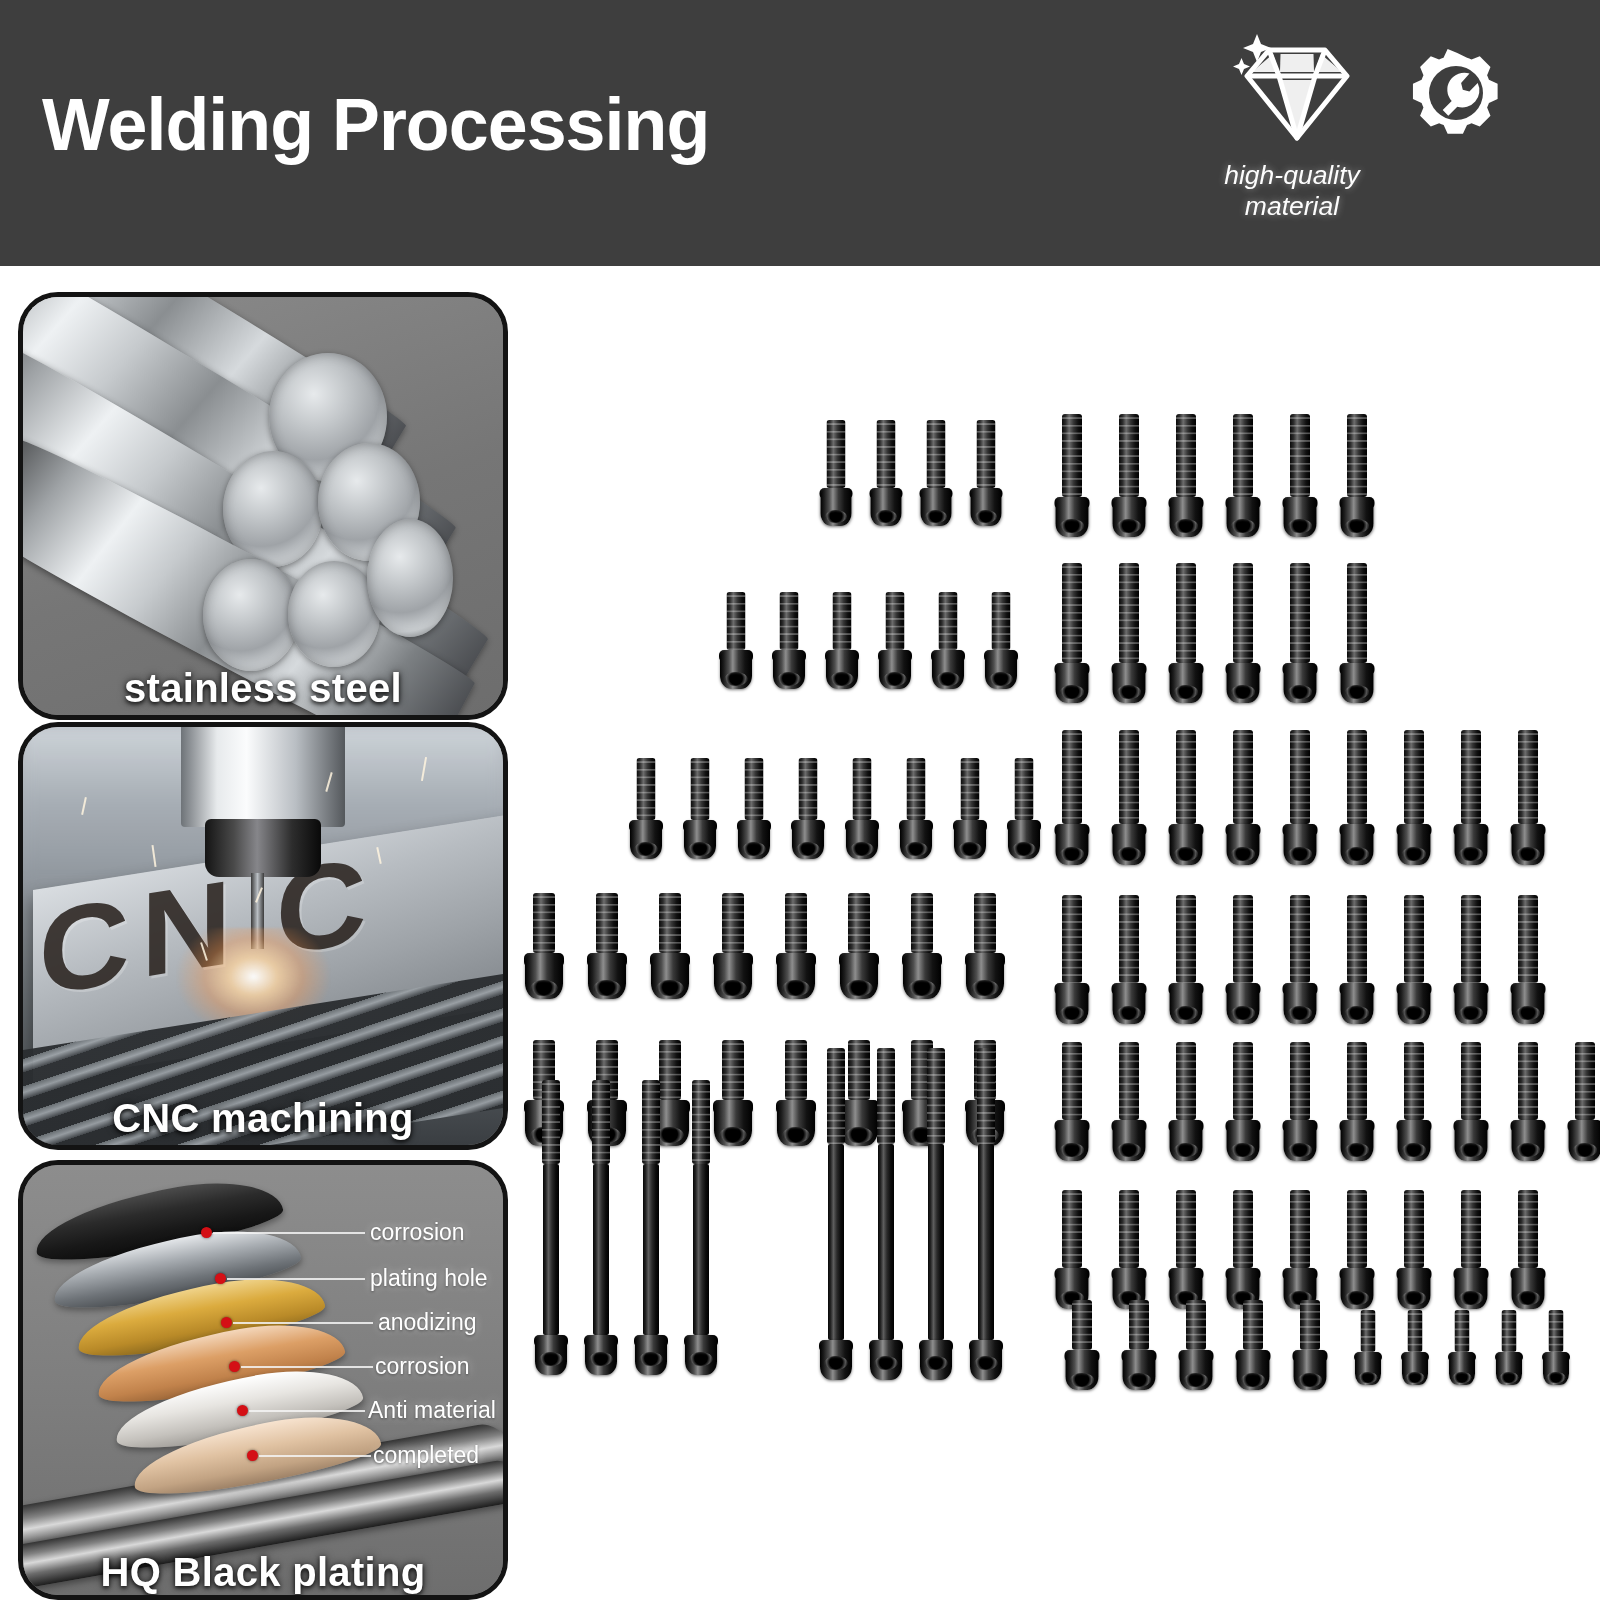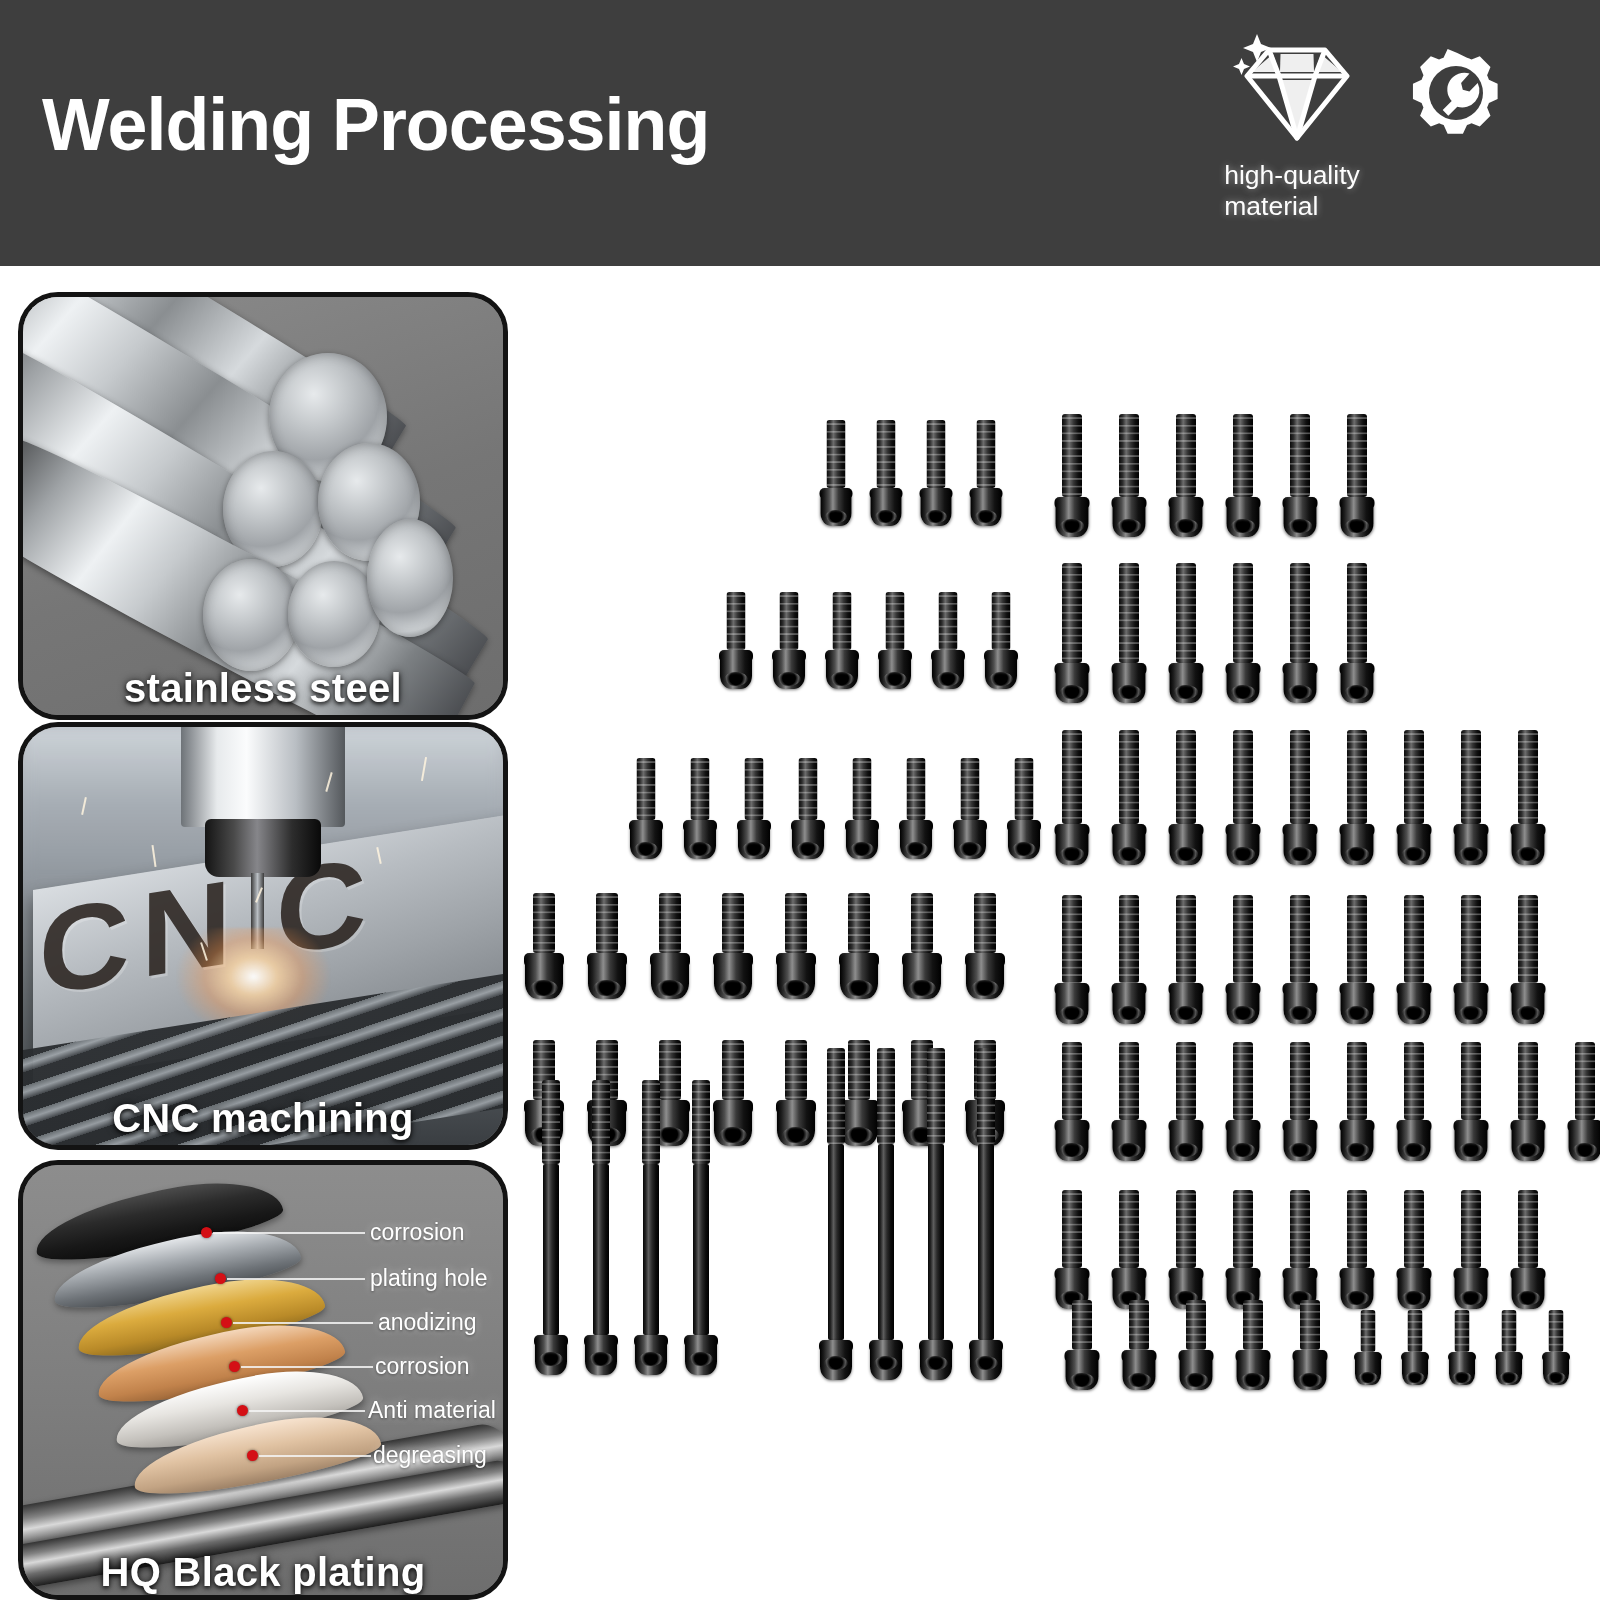--- a/index.html
+++ b/index.html
@@ -29,23 +29,24 @@
     position:absolute;right:62px;top:30px;
     display:flex;align-items:flex-start;
   }
   .feature{
     width:auto;min-width:150px;
     display:flex;flex-direction:column;align-items:center;
     padding:0 7px;
   }
   .feature-icon{height:128px;display:flex;align-items:center;justify-content:center;}
   .feature-label{
-    margin-top:2px;text-align:left;color:#fdfdfd;
+    margin-top:2px;text-align:center;color:#fdfdfd;
     font-size:26.5px;line-height:31px;white-space:pre-line;
     text-shadow:0 0 7px rgba(255,255,255,.45);
+    font-style:italic;
   }
 
   
   .panel{
     position:absolute;left:18px;width:480px;
     border:5px solid #131313;border-radius:40px;
     overflow:hidden;background:#7d7d7d;
   }
   #panel-steel{top:292px;height:418px;}
   #panel-cnc{top:722px;height:418px;}
@@ -288,21 +289,21 @@
     <div class="cal-dot" style="left:206px;top:196px;"></div>
     <div class="cal-line" style="left:218px;top:201px;width:132px;"></div>
     <div class="cal-text" style="left:352px;top:188px;">corrosion</div>
 
     <div class="cal-dot" style="left:214px;top:240px;"></div>
     <div class="cal-line" style="left:226px;top:245px;width:116px;"></div>
     <div class="cal-text" style="left:345px;top:232px;">Anti material</div>
 
     <div class="cal-dot" style="left:224px;top:285px;"></div>
     <div class="cal-line" style="left:236px;top:290px;width:112px;"></div>
-    <div class="cal-text" style="left:350px;top:277px;">degreasing</div>
+    <div class="cal-text" style="left:350px;top:277px;">completed</div>
   </div>
   <div class="panel-caption" id="cap-plating">HQ Black plating</div>
 </div>
 
 <div class="bolt-area" id="bolt-area">
     <div style="position: absolute; left: 0px; top: 0px;">
       <div class="bolt" style="left: 320px; top: 40px; width: 31px; height: 106px;">
         <div class="shank" style="width: 19px; height: 68px; top: 0px;"></div>
         <div class="collar" style="width: 33px; height: 11px; top: 68px;"></div>
         <div class="head" style="width: 31px; height: 38px;"></div>

